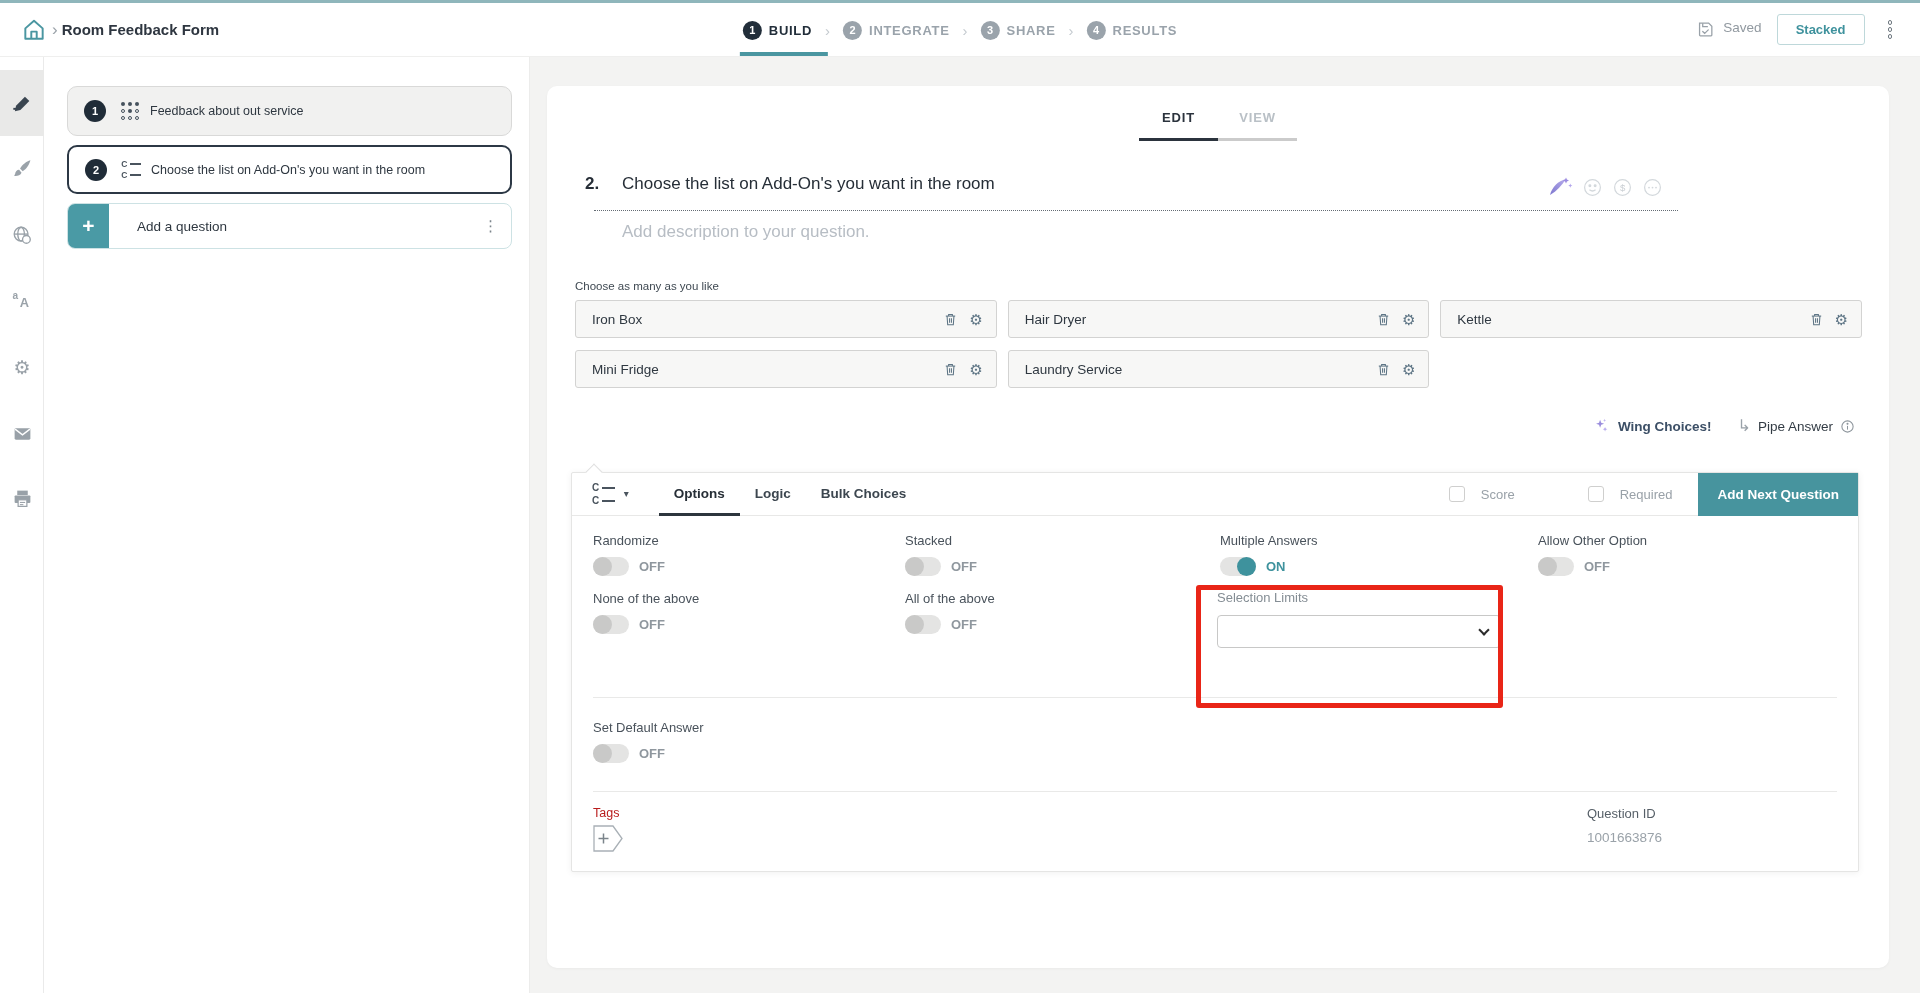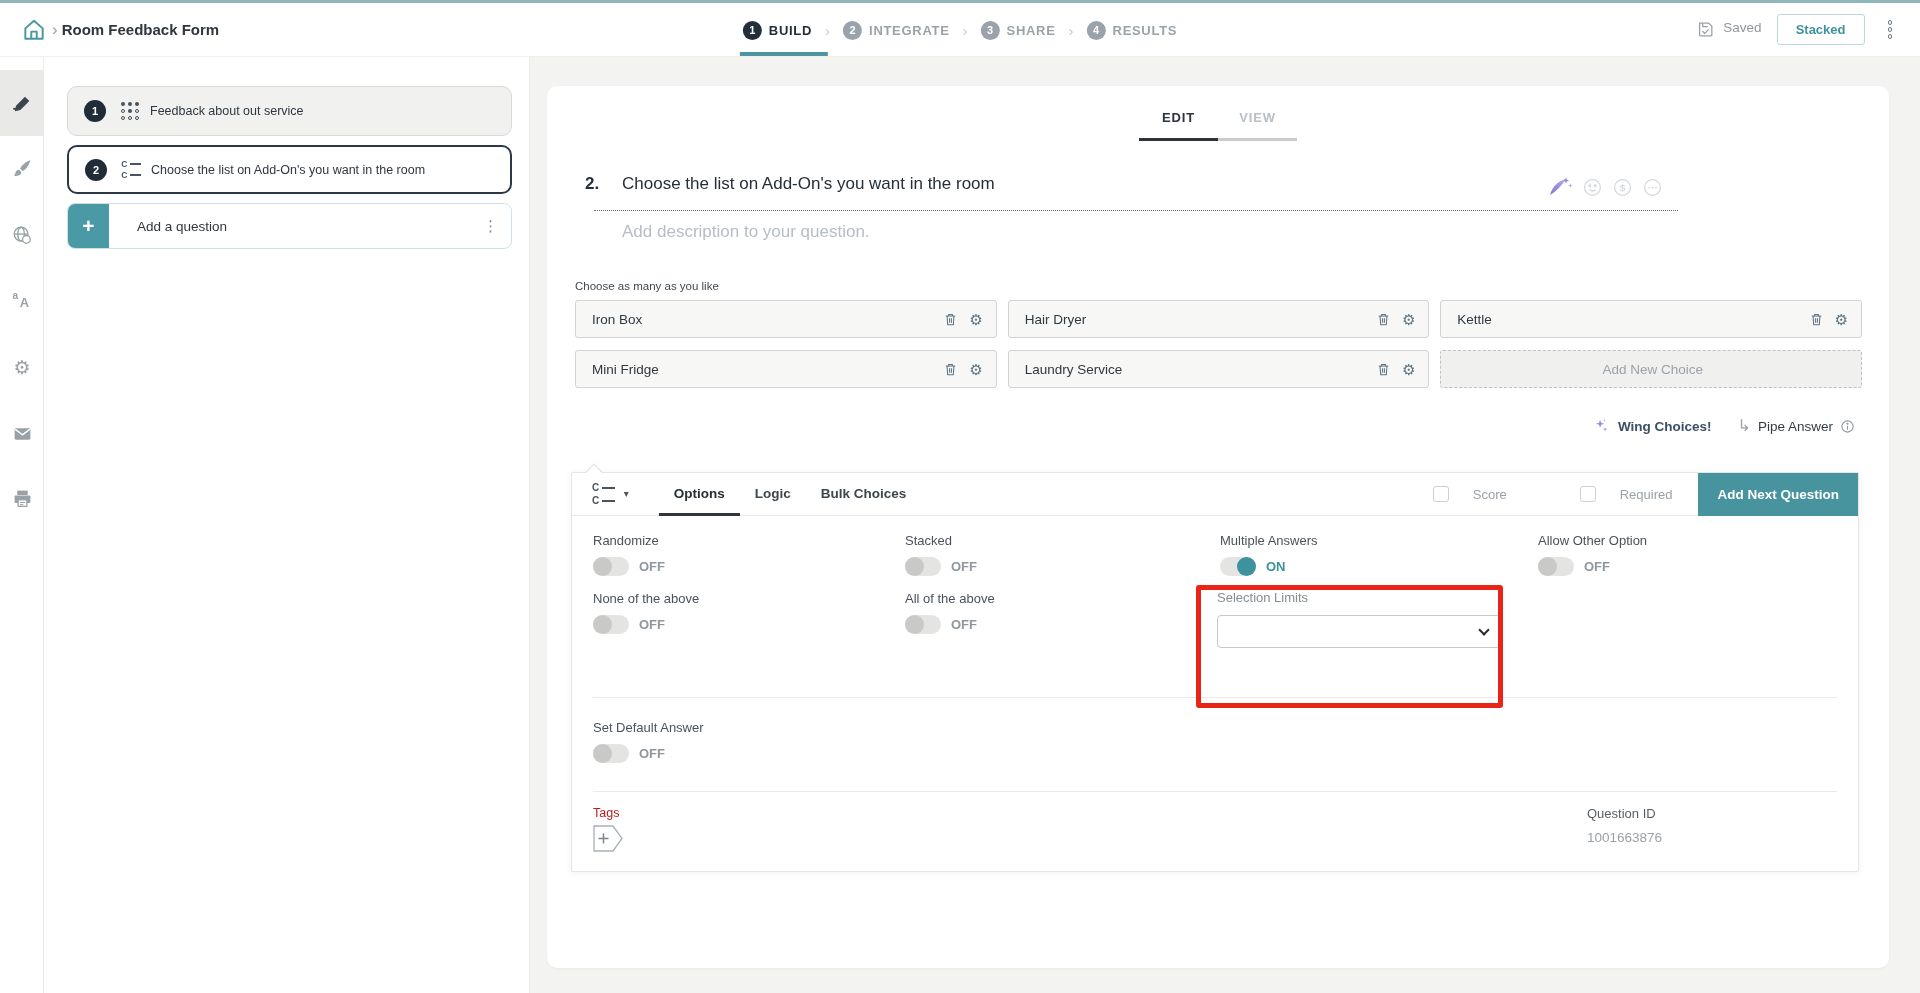--- a/index.html
+++ b/index.html
@@ -109,21 +109,21 @@
   .notch { position:absolute; top:-7px; left:16px; width:12px; height:12px; background:#fff;
            border-left:1px solid #e0e0e0; border-top:1px solid #e0e0e0; transform:rotate(45deg); }
   .op-hdr { position:absolute; top:0; left:0; right:0; height:43px; border-bottom:1px solid #e8e8e7;
             display:flex; align-items:center; }
   .type-sel { display:flex; align-items:center; gap:9px; margin-left:20px; cursor:pointer; }
   .caret { color:#4a545e; font-size:10px; line-height:1; }
   .op-tabs { display:flex; margin-left:30px; height:43px; }
   .op-tab { padding:0 15px; line-height:41px; font-size:13.5px; font-weight:bold; color:#3c464f; cursor:pointer; }
   .op-tab.active { color:#262e36; border-bottom:3px solid #2d353d; }
   .op-hdr-right { margin-left:auto; display:flex; align-items:center; height:100%; }
-  .chk { display:flex; align-items:center; gap:24px; margin-right:26px; font-size:13px; color:#99a1a8; cursor:pointer;padding-left:47px; }
+  .chk { display:flex; align-items:center; gap:16px; margin-right:26px; font-size:13px; color:#99a1a8; cursor:pointer;padding-left:47px; }
   .chk-box { width:16px; height:16px; border:1px solid #cfcfce; border-radius:3px; background:#fff; }
   .add-next { height:43px; padding:0 19px; background:#47949e; color:#fff; font-weight:bold; font-size:13.5px;
               border:none; cursor:pointer; font-family:inherit; }
 
   .tgl { position:absolute; }
   .tgl-label { font-size:13px; color:#49525b; margin-bottom:9px; }
   .tgl-row { display:flex; align-items:center; gap:10px; }
   .pill { width:36px; height:19px; border-radius:10px; background:#e4e4e3; position:relative; cursor:pointer; flex:none; }
   .knob { position:absolute; top:0; left:0; width:19px; height:19px; border-radius:50%; background:#c9c9c8; }
   .pill.on .knob { left:auto; right:0; background:#3e929d; }
@@ -409,21 +409,20 @@
         <span class="chip-acts">
             <svg width="15" height="15" viewBox="0 0 24 24" fill="none" stroke="#5e7585" stroke-width="1.7">
               <path d="M4.5 6.5 h15"></path>
               <path d="M9 6.5 V4 h6 v2.5"></path>
               <path d="M6.5 6.5 l1 14 h9 l1 -14"></path>
               <path d="M10.5 10 v7 M13.5 10 v7"></path>
             </svg>
             <span class="chip-gear">⚙</span>
           </span>
       </div>
-      <div class="chip chip-add">Add New Choice</div>
     </div>
 
     <div class="wing-row">
       <div class="wing-btn">
         <svg width="18" height="18" viewBox="0 0 20 20">
             <path d="M9 3 l1.2 3.3 L13.5 7.5 l-3.3 1.2 L9 12 l-1.2 -3.3 L4.5 7.5 l3.3 -1.2 Z" fill="#9a8ddd"></path>
             <path d="M14.5 11 l.7 1.9 1.9 .7 -1.9 .7 -.7 1.9 -.7 -1.9 -1.9 -.7 1.9 -.7 Z" fill="#b3a6ec"></path>
             <path d="M14 2 l.5 1.3 1.3 .5 -1.3 .5 -.5 1.3 -.5 -1.3 -1.3 -.5 1.3 -.5 Z" fill="#c0b5f0"></path>
           </svg>
         <span class="wing-label">Wing Choices!</span>

